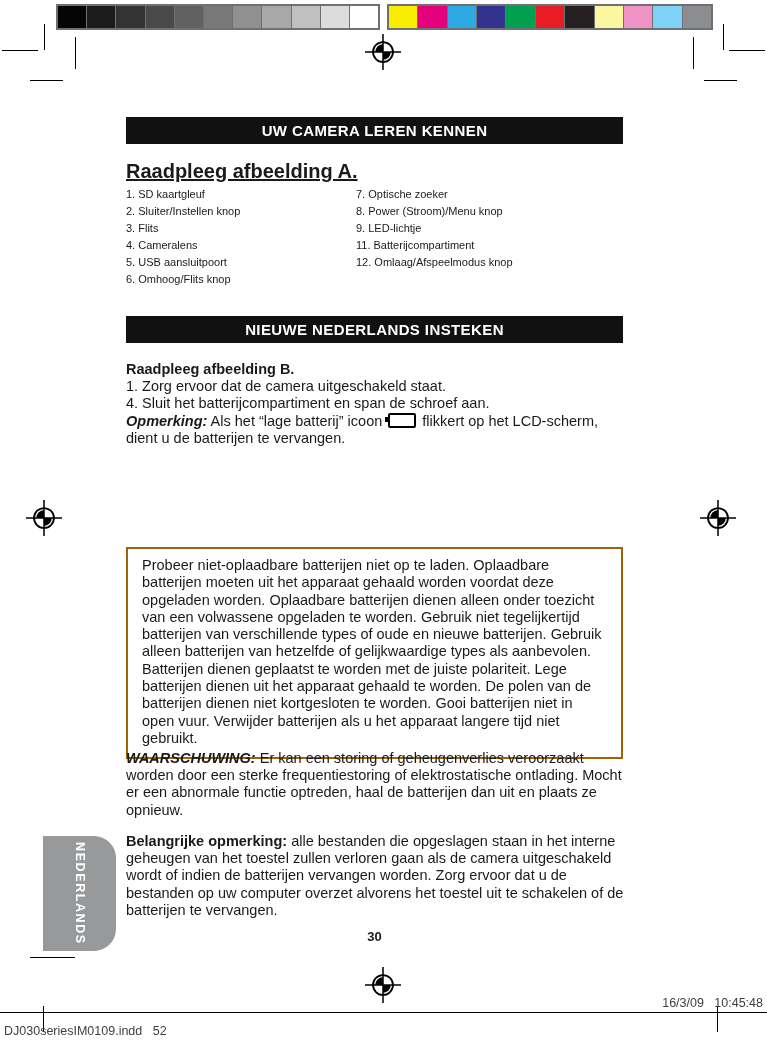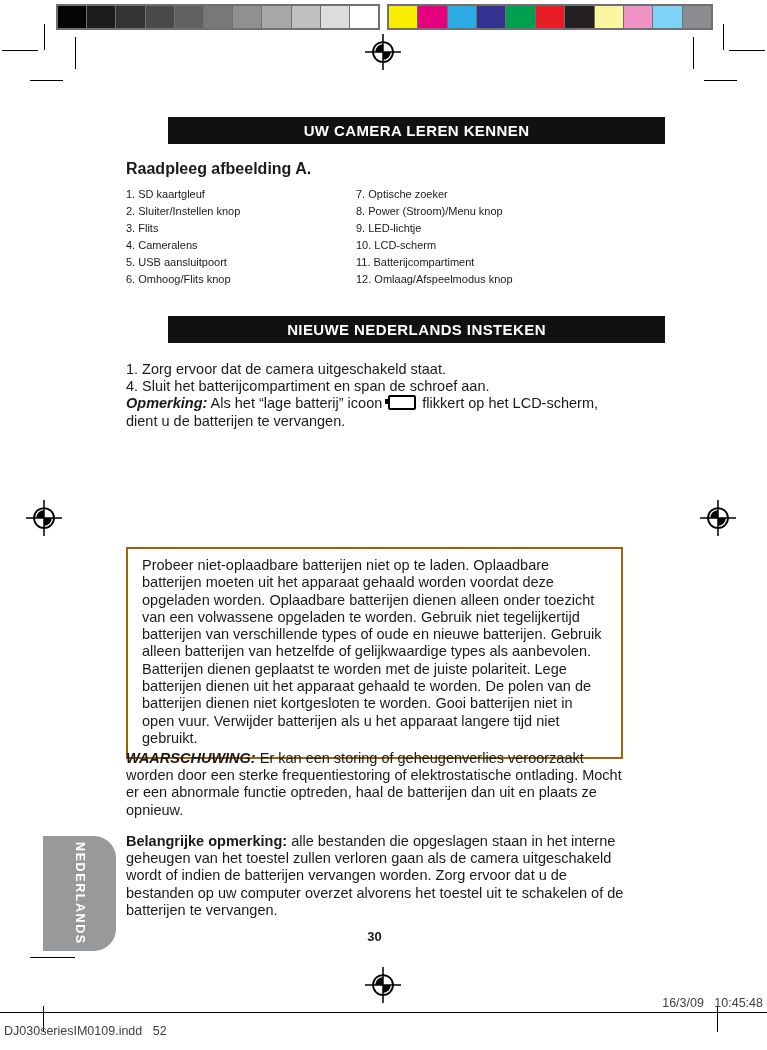--- a/index.html
+++ b/index.html
@@ -17,24 +17,24 @@
   .cropline{background:#000;}
   .cropline.v{width:1px;}
   .cropline.h{height:1px;}
 
   
   .regmark{width:36px;height:36px;}
 
   
   .section-bar{
     width:497px;height:27px;background:#111111;color:#ffffff;
-    font-weight:bold;font-size:15px;line-height:27px;text-align:center;letter-spacing:.4px;margin-left:42px;
+    font-weight:bold;font-size:15px;line-height:27px;text-align:center;letter-spacing:.4px;
   }
 
-  .intro{font-weight:bold;font-size:16px;}
+  .intro{font-weight:bold;font-size:20px;text-decoration:underline;}
 
   .partlist{font-size:11px;line-height:17px;white-space:nowrap;}
   .partlist div{height:17px;}
 
   .bodytext{font-size:14.5px;line-height:17.2px;}
   .bodytext p{margin:0;}
   .b{font-weight:bold;}
   .bi{font-weight:bold;font-style:italic;}
 
   
@@ -157,28 +157,28 @@
   <div>2. Sluiter/Instellen knop</div>
   <div>3. Flits</div>
   <div>4. Cameralens</div>
   <div>5. USB aansluitpoort</div>
   <div>6. Omhoog/Flits knop</div>
 </div>
 <div class="abs partlist" style="left:356px;top:186px;">
   <div>7. Optische zoeker</div>
   <div>8. Power (Stroom)/Menu knop</div>
   <div>9. LED-lichtje</div>
-  <div>10. LCD-scherm</div>
   <div>11. Batterijcompartiment</div>
   <div>12. Omlaag/Afspeelmodus knop</div>
 </div>
 
 <div class="abs section-bar" style="left:126px;top:316px;">NIEUWE NEDERLANDS INSTEKEN</div>
 
 <div class="abs bodytext" style="left:126px;top:361px;width:501px;">
+  <p class="b">Raadpleeg afbeelding B.</p>
   <p>1. Zorg ervoor dat de camera uitgeschakeld staat.</p>
   <p>4. Sluit het batterijcompartiment en span de schroef aan.</p>
   <p><span class="bi">Opmerking:</span><span> Als het “lage batterij” icoon </span><span class="battery"></span><span> flikkert op het LCD-scherm, dient u de batterijen te vervangen.</span></p>
 </div>
 
 <div class="abs warnbox" style="left:126px;top:547px;">Probeer niet-oplaadbare batterijen niet op te laden. Oplaadbare batterijen moeten uit het apparaat gehaald worden voordat deze opgeladen worden. Oplaadbare batterijen dienen alleen onder toezicht van een volwassene opgeladen te worden. Gebruik niet tegelijkertijd batterijen van verschillende types of oude en nieuwe batterijen. Gebruik alleen batterijen van hetzelfde of gelijkwaardige types als aanbevolen. Batterijen dienen geplaatst te worden met de juiste polariteit. Lege batterijen dienen uit het apparaat gehaald te worden. De polen van de batterijen dienen niet kortgesloten te worden. Gooi batterijen niet in open vuur. Verwijder batterijen als u het apparaat langere tijd niet gebruikt.</div>
 
 <div class="abs bodytext" style="left:126px;top:750px;width:501px;">
   <span class="bi">WAARSCHUWING:</span><span> Er kan een storing of geheugenverlies veroorzaakt worden door een sterke frequentiestoring of elektrostatische ontlading. Mocht er een abnormale functie optreden, haal de batterijen dan uit en plaats ze opnieuw.</span>
 </div>

